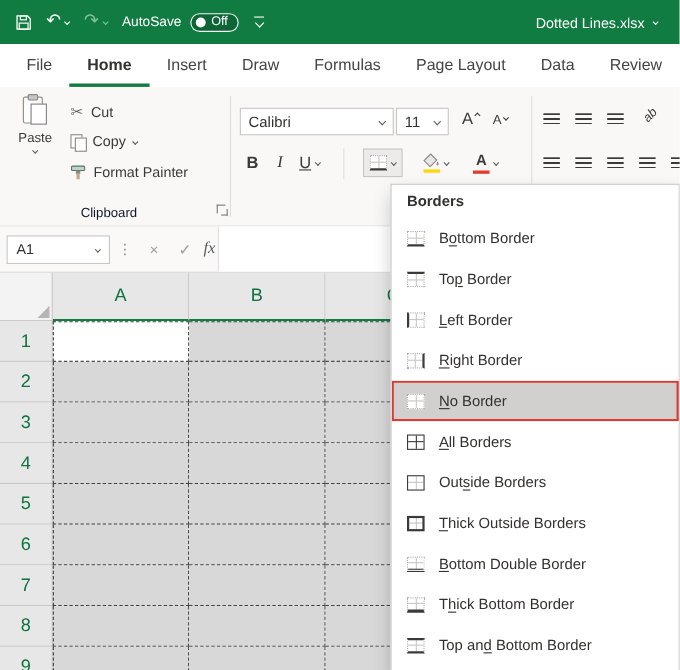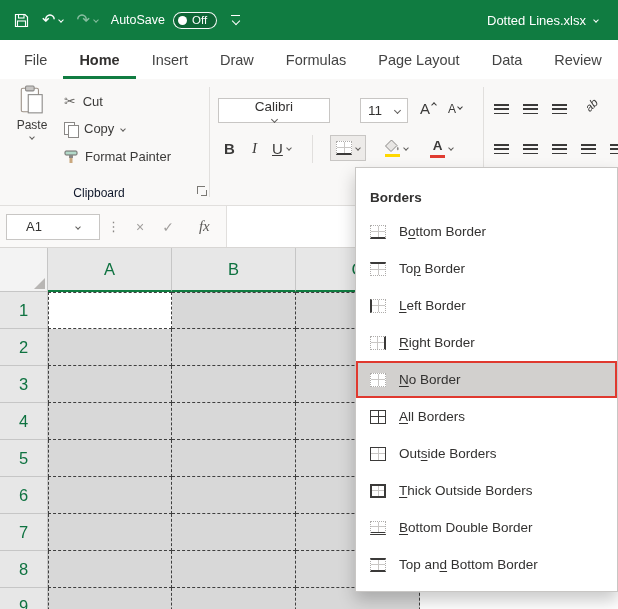--- a/index.html
+++ b/index.html
@@ -63,21 +63,21 @@
                       border-left: 1.4px solid #7A7874; border-top: 1.4px solid #7A7874; }
   .launcher::after { content: ""; position: absolute; right: 0; bottom: 0; width: 5px; height: 5px;
                      border-right: 1.4px solid #7A7874; border-bottom: 1.4px solid #7A7874; }
   .vsep { position: absolute; top: 8px; bottom: 8px; width: 1px; background: #E1DFDD; }
   .vsep1 { left: 209px; } .vsep2 { left: 483px; }
   .vsep-s { position: absolute; left: 312px; top: 56px; height: 28px; width: 1px; background: #E1DFDD; }
   .combo { position: absolute; height: 25px; background: #fff; border: 1px solid #C8C6C4;
            display: flex; align-items: center; justify-content: space-between;
            padding: 0 7px; font-size: 13.5px; color: #323130; }
   .combo .chev { color: #605E5C; }
-  .font-name { left: 218px; top: 19px; width: 112px; flex-direction: column; }
+  .font-name { left: 218px; top: 19px; width: 140px; }
   .font-size { left: 360px; top: 19px; width: 48px; }
   .size-btns { position: absolute; left: 420px; top: 21px; display: flex; gap: 12px;
                color: #3B3A39; align-items: flex-start; }
   .sz { display: flex; align-items: flex-start; gap: 2px; }
   .sz.big { font-size: 15px; } .sz.small { font-size: 12px; margin-top: 2px; }
   .caret { width: 4px; height: 4px; border-right: 1.3px solid #3B3A39;
            border-bottom: 1.3px solid #3B3A39; display: inline-block; margin-top: 3px; }
   .caret.up { transform: rotate(-135deg); } .caret.down { transform: rotate(45deg); }
   .fmt-btn { position: absolute; top: 56px; display: flex; align-items: center; gap: 4px;
              color: #3B3A39; font-size: 15px; height: 26px; }
@@ -118,26 +118,26 @@
   .bicon[data-icon-type="bottom-double"] { border-bottom: 3px double #3B3A39; }
   .bicon[data-icon-type="thick-bottom"] { border-bottom: 3px solid #3B3A39; }
   .bicon[data-icon-type="top-bottom"] { border-top: 2px solid #3B3A39; border-bottom: 2px solid #3B3A39; }
 
   
   .formula-row { position: absolute; top: 206px; left: 0; right: 0; height: 42px;
                  background: #FAF9F8; border-bottom: 1px solid #D8D6D4;
                  display: flex; align-items: center; }
   .namebox { margin-left: 6px; width: 94px; height: 26px; background: #fff;
              border: 1px solid #C8C6C4; display: flex; align-items: center;
-             justify-content: space-between; padding: 0 19px; font-size: 13px; color: #323130; }
+             justify-content: space-between; padding: 0 8px; font-size: 13px; color: #323130; }
   .namebox .chev { color: #605E5C; }
   .dots { color: #8A8886; font-size: 13px; margin: 0 7px; }
   .fb-ic { color: #A19F9D; font-size: 14px; margin: 0 9px; }
   .fx { font-family: "Liberation Serif", serif; font-style: italic; font-size: 15px;
-        color: #5B5957; margin: 0 16px; }
+        color: #5B5957; margin: 0 2px; }
   .fx-input { flex: 1; align-self: stretch; background: #fff; border-left: 1px solid #E1DFDD; }
 
   
   .col-headers { position: absolute; top: 248px; left: 0; right: 0; height: 44px; display: flex; }
   .corner { width: 48px; background: #F3F3F3; border-right: 1px solid #C6C6C6;
             border-bottom: 1px solid #C6C6C6; position: relative; flex: none; }
   .corner-tri { position: absolute; right: 2px; bottom: 2px; width: 0; height: 0;
                 border-left: 11px solid transparent; border-bottom: 11px solid #B8B6B4; }
   .colhdr { width: 124px; flex: none; display: flex; align-items: center; justify-content: center;
             font-size: 16.5px; color: #0E7240; background: #E7E7E7;
@@ -151,21 +151,21 @@
   .cell { width: 124px; flex: none; background: #D8D8D8;
           border-right: 1px dashed #3F3F3F; border-bottom: 1px dashed #3F3F3F; }
   .cell.first-col { border-left: 1px dashed #3F3F3F; }
   .grow-row:first-child .cell { border-top: 1px dashed #3F3F3F; }
   .cell.active { background: #FFFFFF; }
 
   
   .borders-menu { position: absolute; left: 355px; top: 167px; width: 263px; background: #fff;
                   border: 1px solid #C8C6C4; box-shadow: 0 8px 16px rgba(0,0,0,.22);
                   z-index: 100; padding-bottom: 8px; }
-  .menu-title { padding: 22px 0 8px 14px; font-size: 13.5px; font-weight: 700; color: #323130; }
+  .menu-title { padding: 7px 0 8px 14px; font-size: 13.5px; font-weight: 700; color: #323130; }
   .menu-item { height: 37px; display: flex; align-items: center; gap: 13px;
                padding: 0 10px 0 14px; font-size: 13.5px; color: #323130; }
   .menu-item u { text-underline-offset: 2px; }
   .menu-item.highlighted { background: #D2D0CE; box-shadow: inset 0 0 0 2px #E0392F; }
 </style>
 </head>
 <body>
 
 <div class="app">
 
@@ -421,19 +421,23 @@
   </div>
         <div class="menu-item">
     <span class="bicon" data-icon-type="thick-outside"></span>
     <span class="mi-label"><u>T</u>hick Outside Borders</span>
   </div>
         <div class="menu-item">
     <span class="bicon" data-icon-type="bottom-double"></span>
     <span class="mi-label"><u>B</u>ottom Double Border</span>
   </div>
         <div class="menu-item">
+    <span class="bicon" data-icon-type="thick-bottom"></span>
+    <span class="mi-label">T<u>h</u>ick Bottom Border</span>
+  </div>
+        <div class="menu-item">
     <span class="bicon" data-icon-type="top-bottom"></span>
     <span class="mi-label">Top an<u>d</u> Bottom Border</span>
   </div>
       </div>
   </div>
 
 </div>
 
 </body></html>

